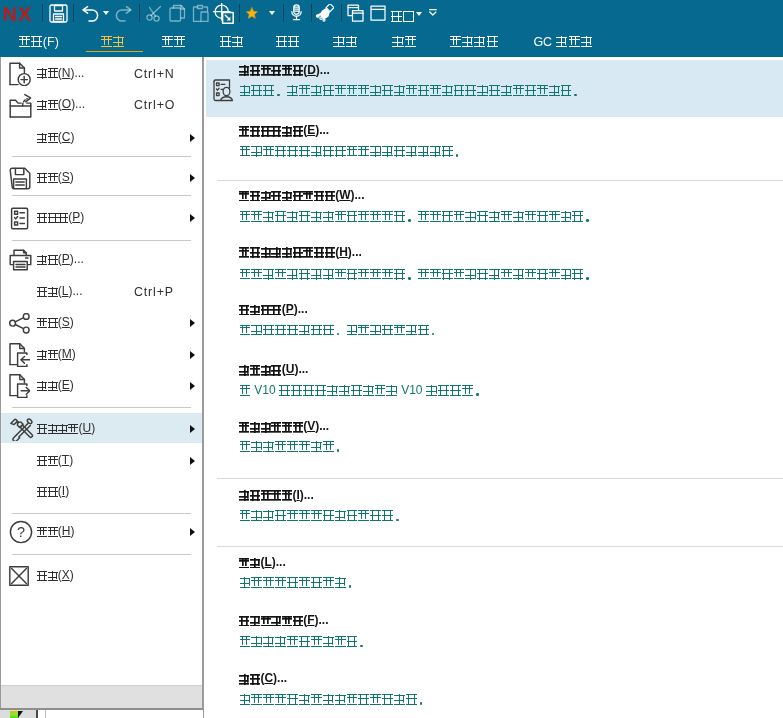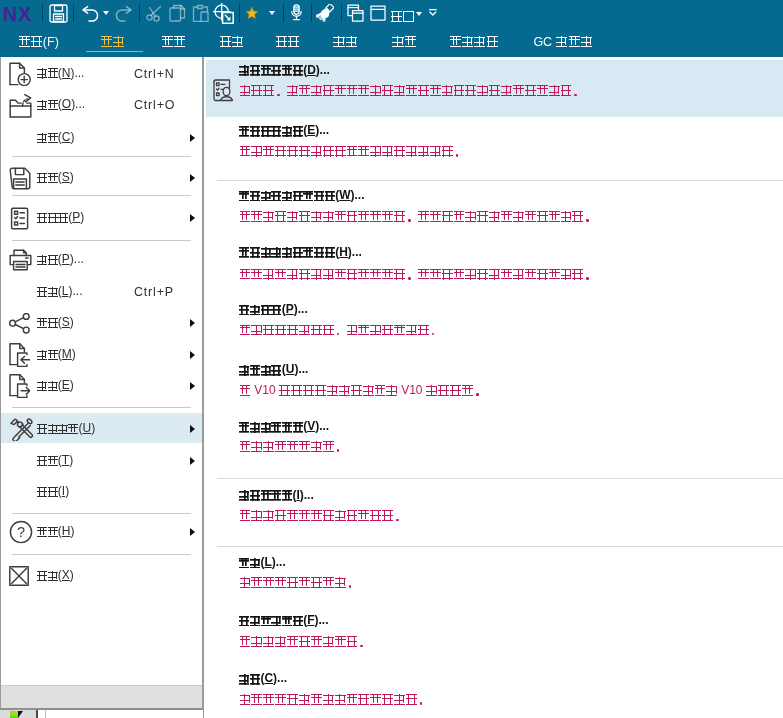--- a/index.html
+++ b/index.html
@@ -22,27 +22,27 @@
 .tsep{position:absolute;top:4px;width:1.2px;height:18px;background:rgba(2,34,48,.55)}
 .mrow{position:absolute;left:0;width:203px;height:30px;color:#2f2f2f;font-size:12px}
 .mrow .lbl{position:absolute;left:37px;top:50%;transform:translateY(-50%);white-space:nowrap;color:#2f2f2f}
 .mrow .lbl i{position:relative;top:-1px}
 .mrow .sc{position:absolute;left:134px;top:50%;transform:translateY(-50%);font-size:12.4px;letter-spacing:.85px;color:#2f2f2f}
 .mrow .ar{position:absolute;left:190px;top:50%;transform:translateY(-50%);width:0;height:0;border-left:5.6px solid #101010;border-top:4.4px solid transparent;border-bottom:4.4px solid transparent}
 .lsep{position:absolute;left:12px;width:179px;height:1px;background:#c9c9c9}
 .rsep{position:absolute;left:217px;right:0;height:1px;background:#d9d9d9}
 .title{position:absolute;left:239px;white-space:nowrap;color:#141414;font-weight:bold;font-size:12px}
 .title i{position:relative;top:-1.5px}
-.desc{position:absolute;left:239px;white-space:nowrap;color:#be185d;font-size:12px}
+.desc{position:absolute;left:239px;white-space:nowrap;color:#0f766e;font-size:12px}
 .desc i{position:relative;top:-1px}
 u{text-decoration:underline}
 </style></head><body>
 
 <div class="abs" style="left:0;top:0;width:783px;height:57.3px;background:#056990"></div>
-<div class="abs" style="left:2.5px;top:2.5px;width:40px;height:24px;color:#4c1d95;font-size:20px;font-weight:bold;letter-spacing:1px;font-family:'Liberation Sans',sans-serif">NX</div>
+<div class="abs" style="left:2.5px;top:2.5px;width:40px;height:24px;color:#b91c1c;font-size:20px;font-weight:bold;letter-spacing:1px;font-family:'Liberation Sans',sans-serif">NX</div>
 <div class="tsep" style="left:42px"></div>
 <div class="tsep" style="left:72.7px"></div>
 <div class="tsep" style="left:139.1px"></div>
 <div class="tsep" style="left:238.7px"></div>
 <div class="tsep" style="left:282.6px"></div>
 <div class="tsep" style="left:311.2px"></div>
 <div class="tsep" style="left:340.9px"></div>
 <svg class="abs" style="left:48.8px;top:3.8px;" width="19" height="19" viewBox="0 0 19 19" fill="none" stroke="#fff" stroke-width="1.3" stroke-linecap="round" stroke-linejoin="round">
     <rect x="1" y="1" width="17" height="17" rx="1.5"></rect>
     <rect x="5.5" y="1.5" width="8" height="5.5"></rect>

